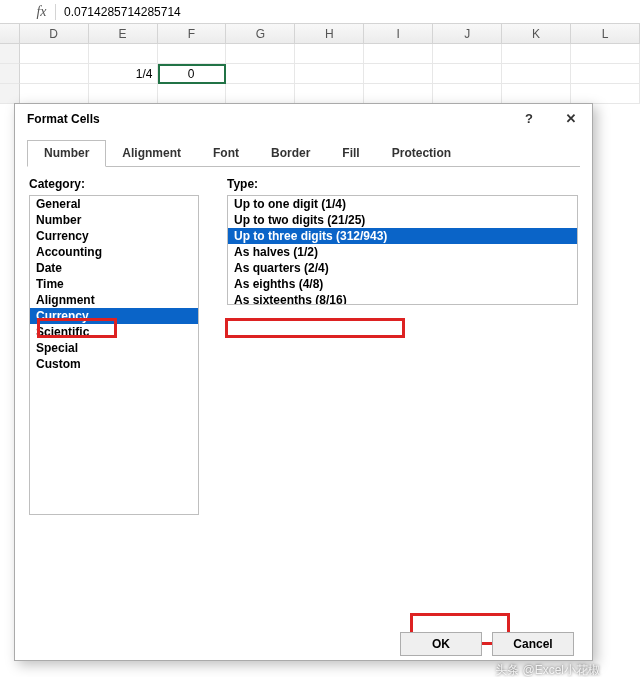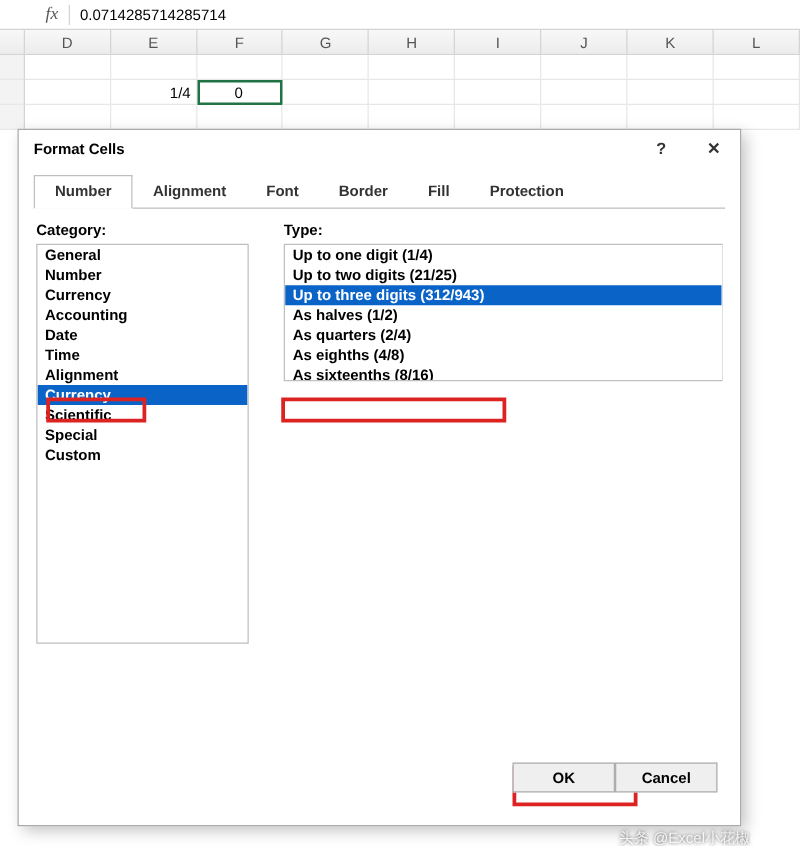--- a/index.html
+++ b/index.html
@@ -41,21 +41,21 @@
   .li.sel { background:#0a64c8; color:#ffffff; }
 
   .samplebox { border:1px solid #bfbfbf; padding:10px 10px 14px; margin-bottom:12px; }
   .samplebox .lab { position:relative; top:-18px; left:-4px; background:#fff; padding: 0 4px; }
   .samplebox .val { margin-top:-10px; padding-left:8px; }
 
   .typebox { border:1px solid #bfbfbf; height:110px; overflow-y:scroll; background:#fff; }
 
   .mark { position:absolute; border:3px solid #d22; pointer-events:none; }
 
-  .btnrow { position:absolute; bottom:26px; right:18px; display:flex; }
+  .btnrow { position:absolute; bottom:4px; right:18px; display:flex; gap:10px; }
   .btn { width:82px; height:24px; border:1px solid #adadad; background:#efefef; text-align:center; line-height:22px; cursor:pointer; }
 
   .watermark { position:absolute; right:40px; bottom:-2px; color:rgba(255,255,255,.85); text-shadow:0 0 3px rgba(0,0,0,.7); font-size:12px; pointer-events:none; }
 
   ::-webkit-scrollbar { width:17px; }
   ::-webkit-scrollbar-track { background:#f0f0f0; }
   ::-webkit-scrollbar-thumb { background:#c2c2c2; }
 </style>
 </head>
 <body>

